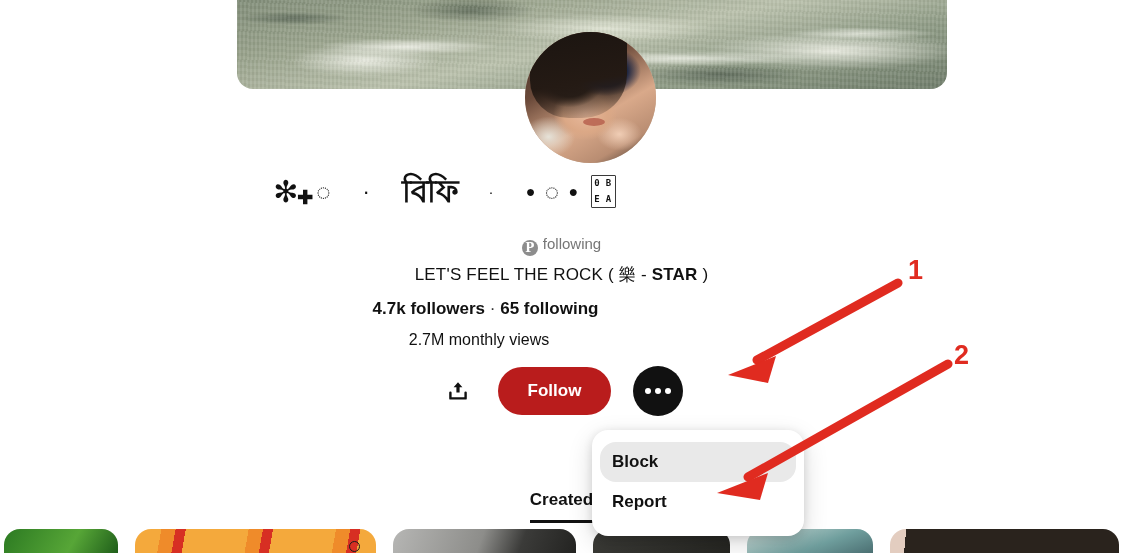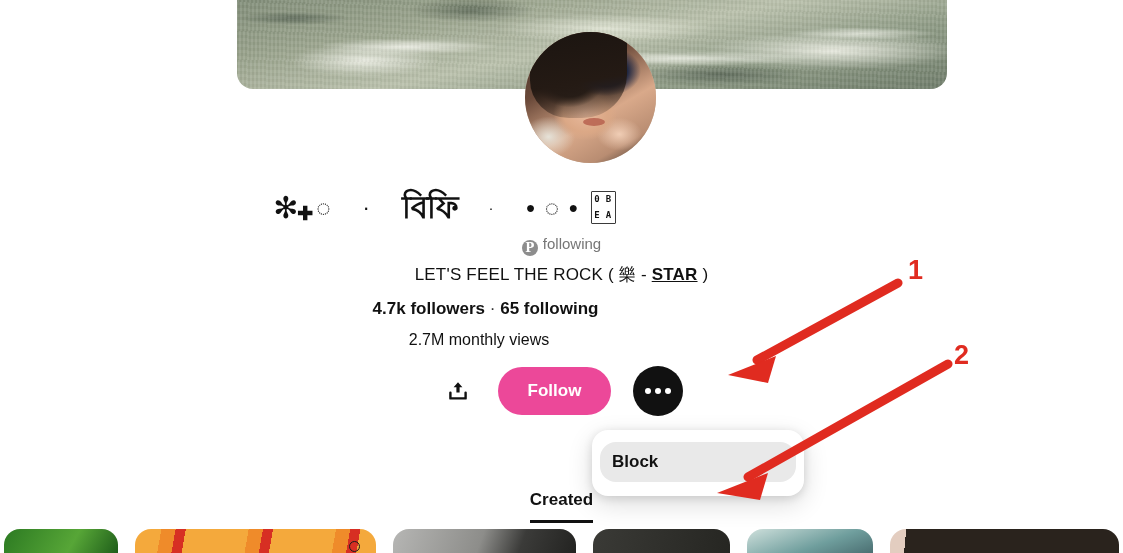--- a/index.html
+++ b/index.html
@@ -89,21 +89,21 @@
     height: 6%;
     border-radius: 50%;
     background: #b7624f;
     opacity: .85;
   }
 
   
   .display-name {
     position: absolute;
     left: 0;
-    top: 184px;
+    top: 168px;
     width: 889px;
     text-align: center;
     font-size: 27px;
     line-height: 44px;
     letter-spacing: 1px;
     color: #111111;
     font-weight: 500;
     white-space: nowrap;
   }
   .display-name .seg { display: inline-block; vertical-align: middle; }
@@ -173,21 +173,21 @@
     position: absolute;
     left: 0;
     top: 263px;
     width: 1123px;
     text-align: center;
     font-size: 17px;
     line-height: 24px;
     color: #111111;
     letter-spacing: .2px;
   }
-  .bio b { font-weight: 700; text-decoration: underline; }
+  .bio b { font-weight: 700; }
   .stats {
     position: absolute;
     left: 0;
     top: 297px;
     width: 971px;
     text-align: center;
     font-size: 17px;
     font-weight: 700;
     line-height: 24px;
     color: #111111;
@@ -224,21 +224,21 @@
     cursor: pointer;
     background: transparent;
     border: none;
     padding: 0;
   }
   .follow-btn {
     height: 48px;
     min-width: 96px;
     padding: 0 30px;
     border-radius: 24px;
-    background: #ec4899;
+    background: #b91c1c;
     color: #ffffff;
     font-size: 17px;
     font-weight: 600;
     border: none;
     cursor: pointer;
     font-family: "Liberation Sans", sans-serif;
   }
   .more-btn {
     width: 50px;
     height: 50px;
@@ -420,20 +420,21 @@
     <i></i>
   </button>
 </div>
 
 <div class="tabs">
   <div class="tab active">Created</div>
 </div>
 
 <div class="dropdown">
   <div class="dropdown-item highlight">Block</div>
+  <div class="dropdown-item">Report</div>
 </div>
 
 <div class="pin-grid">
   <div class="pin" style="background:linear-gradient(120deg,#2c7a22,#57a637 60%,#1f5e1a);"></div>
   <div class="pin" style="flex-grow:2.1;background:repeating-linear-gradient(100deg,#f4a93c 0 26px,#ef8b2a 26px 40px,#d72f23 40px 50px,#f4a93c 50px 86px);">
     <span class="heart"></span>
   </div>
   <div class="pin" style="flex-grow:1.6;background:linear-gradient(110deg,#b6b6b4,#8d8d8a 48%,#3b3b39 70%,#232321);"></div>
   <div class="pin" style="flex-grow:1.2;background:linear-gradient(100deg,#3a3a36,#262622);"></div>
   <div class="pin" style="flex-grow:1.1;background:linear-gradient(160deg,#cfe0dc,#6f9e9d 60%,#4b6f72);"></div>

